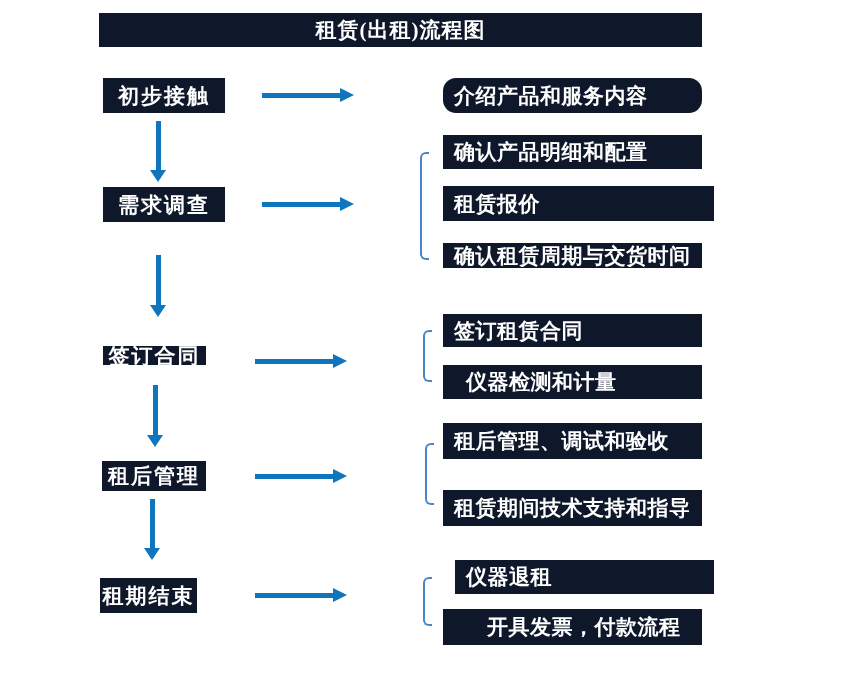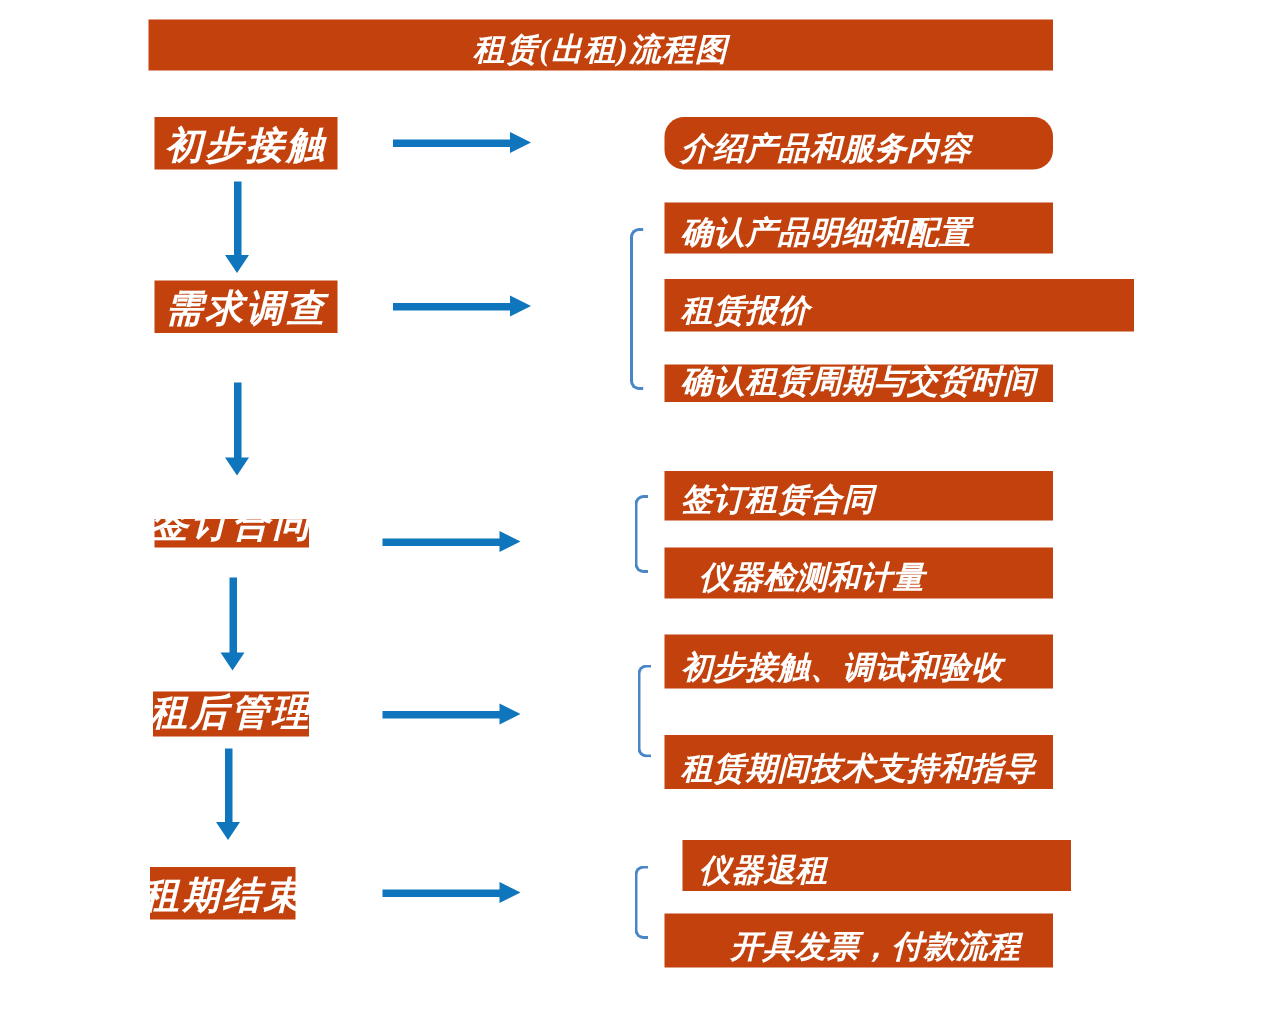--- a/index.html
+++ b/index.html
@@ -2,27 +2,26 @@
 <html><head>
 <meta charset="utf-8">
 <style>
   html,body { margin:0; padding:0; background:#ffffff; }
   .canvas {
     position:relative; width:844px; height:688px; background:#ffffff;
     font-family:"Liberation Serif","DejaVu Serif",serif; font-weight:bold;
     overflow:hidden;
   }
   .bluebox {
-    position:absolute; background:#c2410c; color:#ffffff;
-    display:flex; align-items:flex-end; white-space:nowrap;
+    position:absolute; background:#0f172a; color:#ffffff;
+    display:flex; align-items:center; white-space:nowrap;
     box-sizing:border-box;
-    font-style:italic;
   }
   .titlebar { justify-content:center; font-size:21px; letter-spacing:1px; }
-  .stage    { justify-content:center; font-size:25px; letter-spacing:2px; }
+  .stage    { justify-content:center; font-size:21px; letter-spacing:2px; }
   .detail   { justify-content:flex-start; padding-left:11px; font-size:21px; letter-spacing:0.5px; }
 
   .h-arrow { position:absolute; width:92px; height:14px; }
   .h-arrow .stem { position:absolute; left:0; top:5px; width:79px; height:5px; background:#0f75bd; }
   .h-arrow .head {
     position:absolute; right:0; top:0; width:0; height:0;
     border-left:14px solid #0f75bd; border-top:7px solid transparent; border-bottom:7px solid transparent;
   }
   .v-arrow { position:absolute; width:16px; }
   .v-arrow .stem { position:absolute; left:5.5px; top:0; width:5px; bottom:11px; background:#0f75bd; }
@@ -104,36 +103,36 @@
   <div class="bracket" style="left:425px; top:443px; height:62px;"></div>
   <div class="bracket" style="left:423px; top:577px; height:49px;"></div>
 
   <div class="bluebox detail" style="left:443px; top:78px; width:259px; height:35px;border-radius:13px;">
     <span>介绍产品和服务内容</span>
   </div>
 
   <div class="bluebox detail" style="left:443px; top:135px; width:259px; height:34px;">
     <span>确认产品明细和配置</span>
   </div>
-  <div class="bluebox detail" style="left:443px; top:186px; width:313px; height:35px;">
+  <div class="bluebox detail" style="left:443px; top:186px; width:271px; height:35px;">
     <span>租赁报价</span>
   </div>
   <div class="bluebox detail" style="left:443px; top:243px; width:259px; height:25px;">
     <span>确认租赁周期与交货时间</span>
   </div>
 
   <div class="bluebox detail" style="left:443px; top:314px; width:259px; height:33px;">
     <span>签订租赁合同</span>
   </div>
   <div class="bluebox detail" style="left:443px; top:365px; width:259px; height:34px;padding-left:23px;">
     <span>仪器检测和计量</span>
   </div>
 
   <div class="bluebox detail" style="left:443px; top:423px; width:259px; height:36px;">
-    <span>初步接触、调试和验收</span>
+    <span>租后管理、调试和验收</span>
   </div>
   <div class="bluebox detail" style="left:443px; top:490px; width:259px; height:36px;">
     <span>租赁期间技术支持和指导</span>
   </div>
 
   <div class="bluebox detail" style="left:455px; top:560px; width:259px; height:34px;">
     <span>仪器退租</span>
   </div>
   <div class="bluebox detail" style="left:443px; top:609px; width:259px; height:36px;padding-left:44px;">
     <span>开具发票，付款流程</span>

